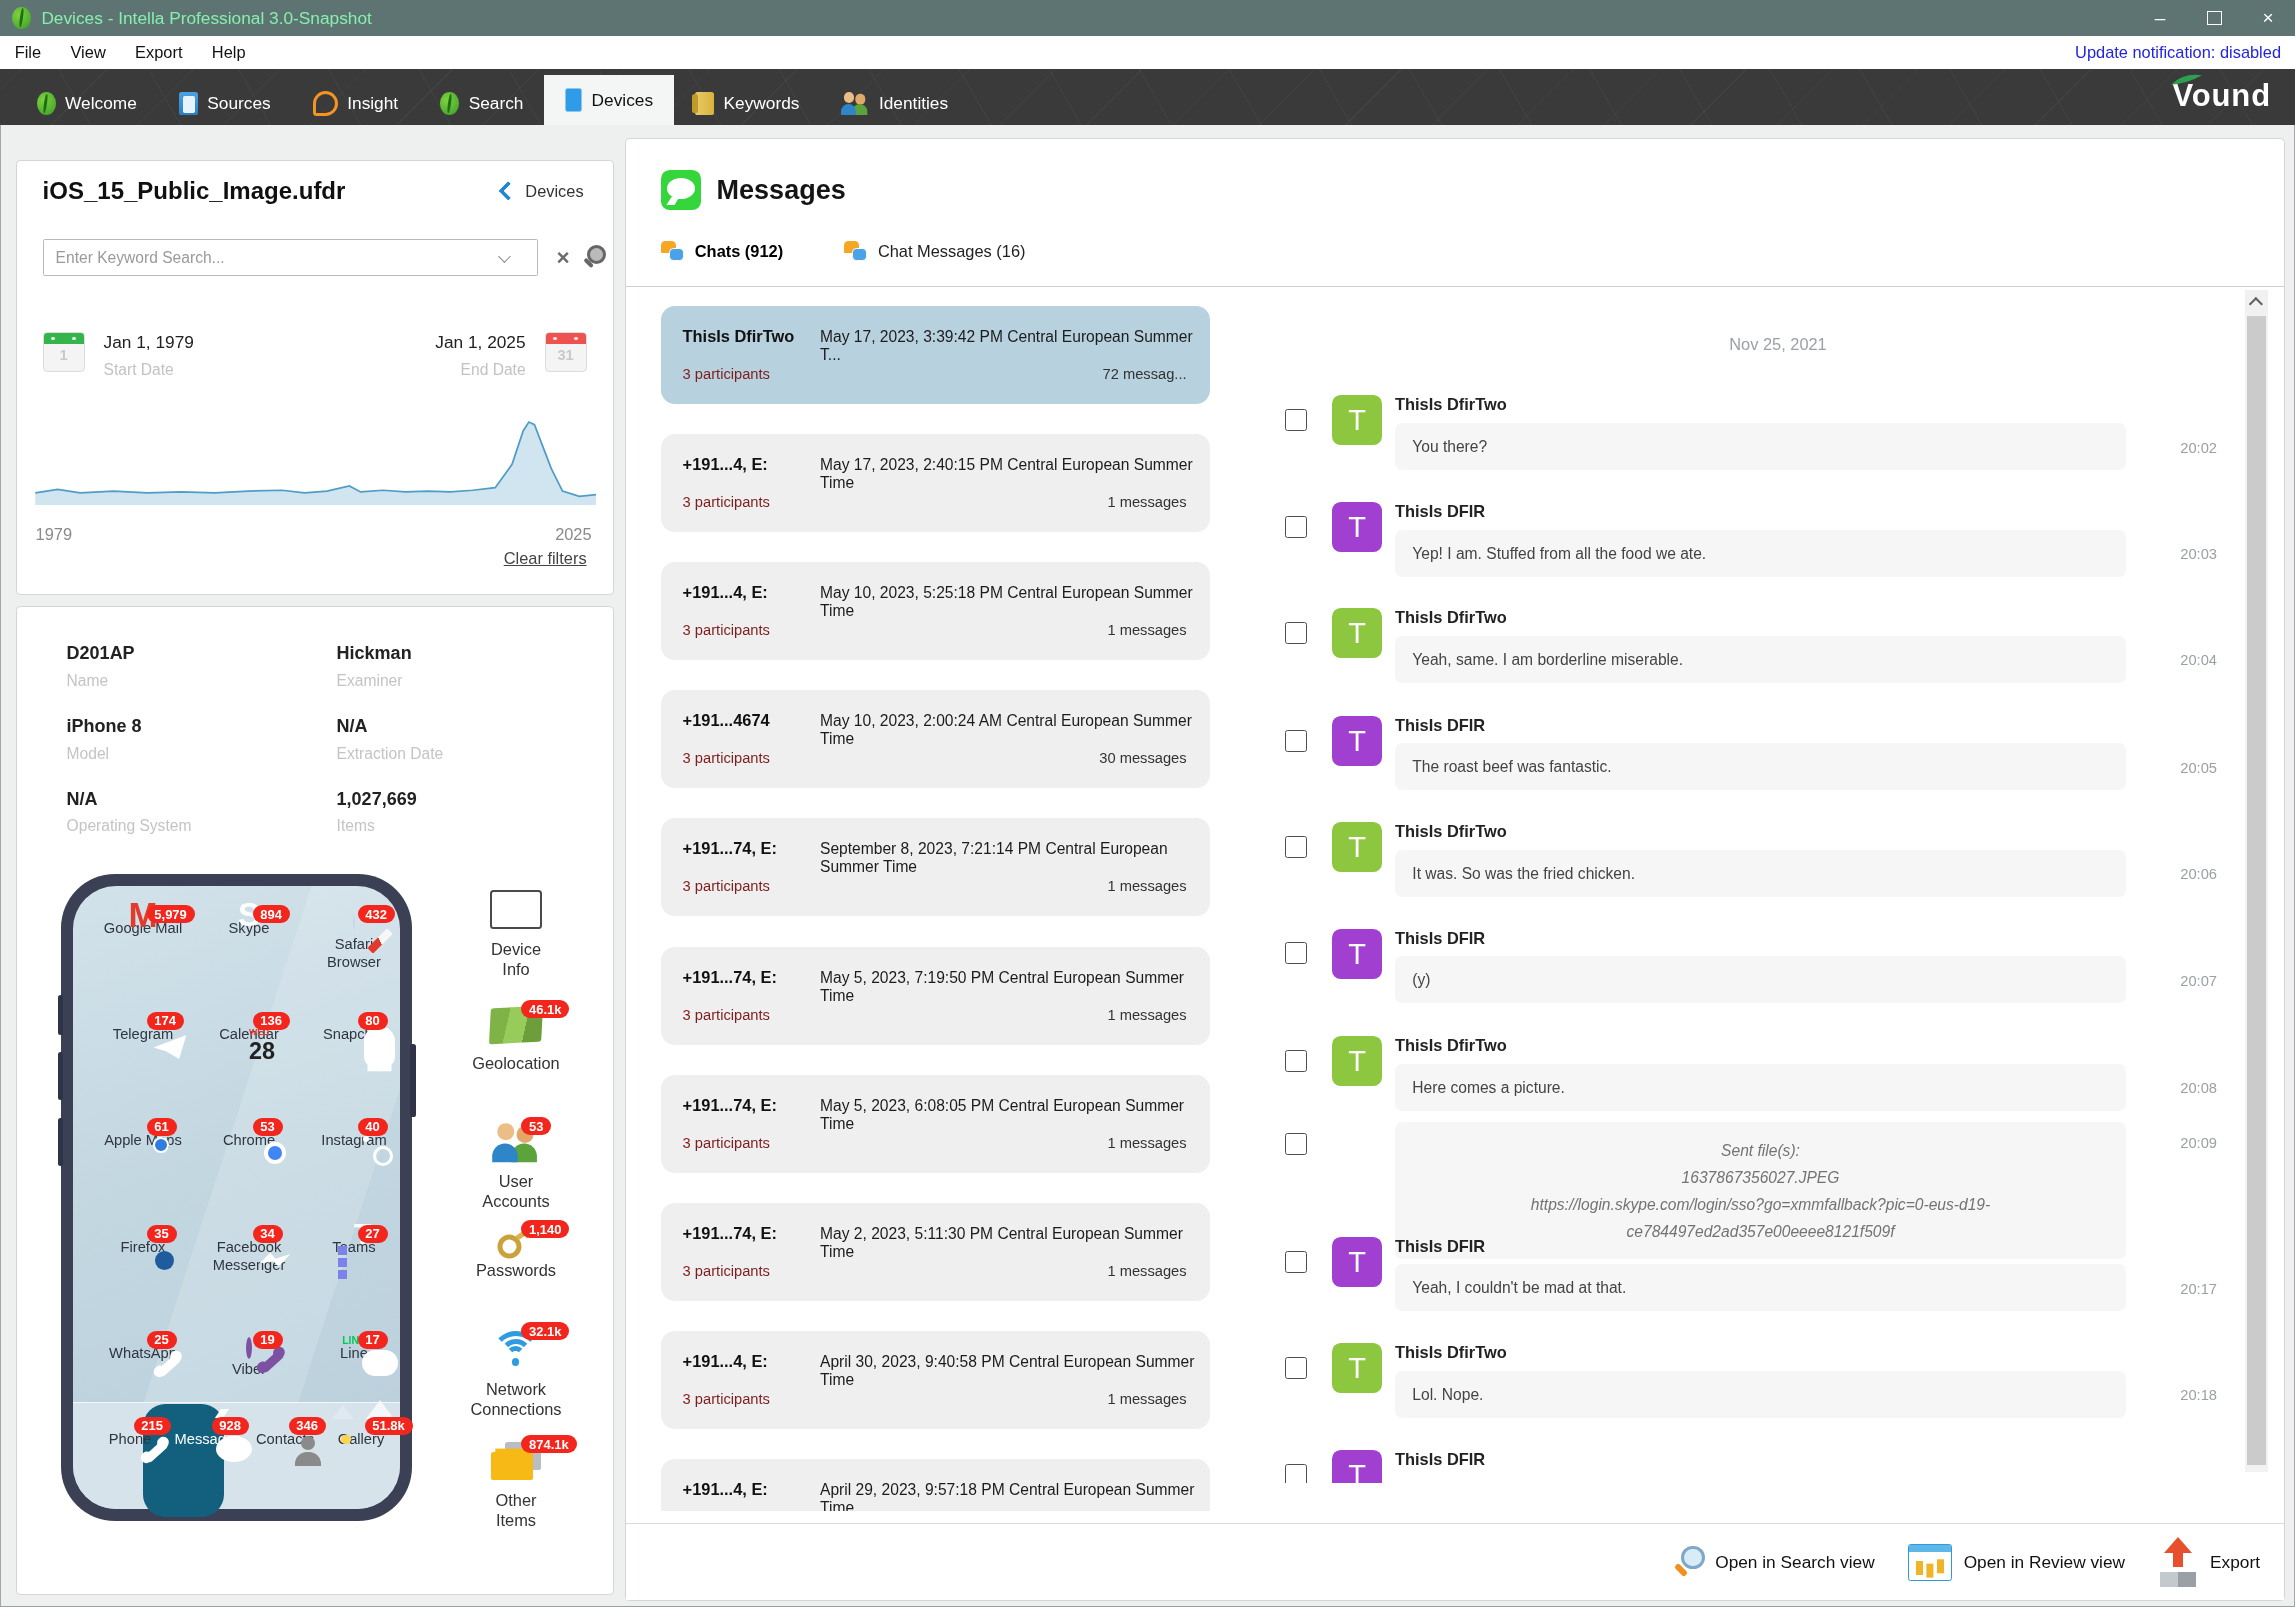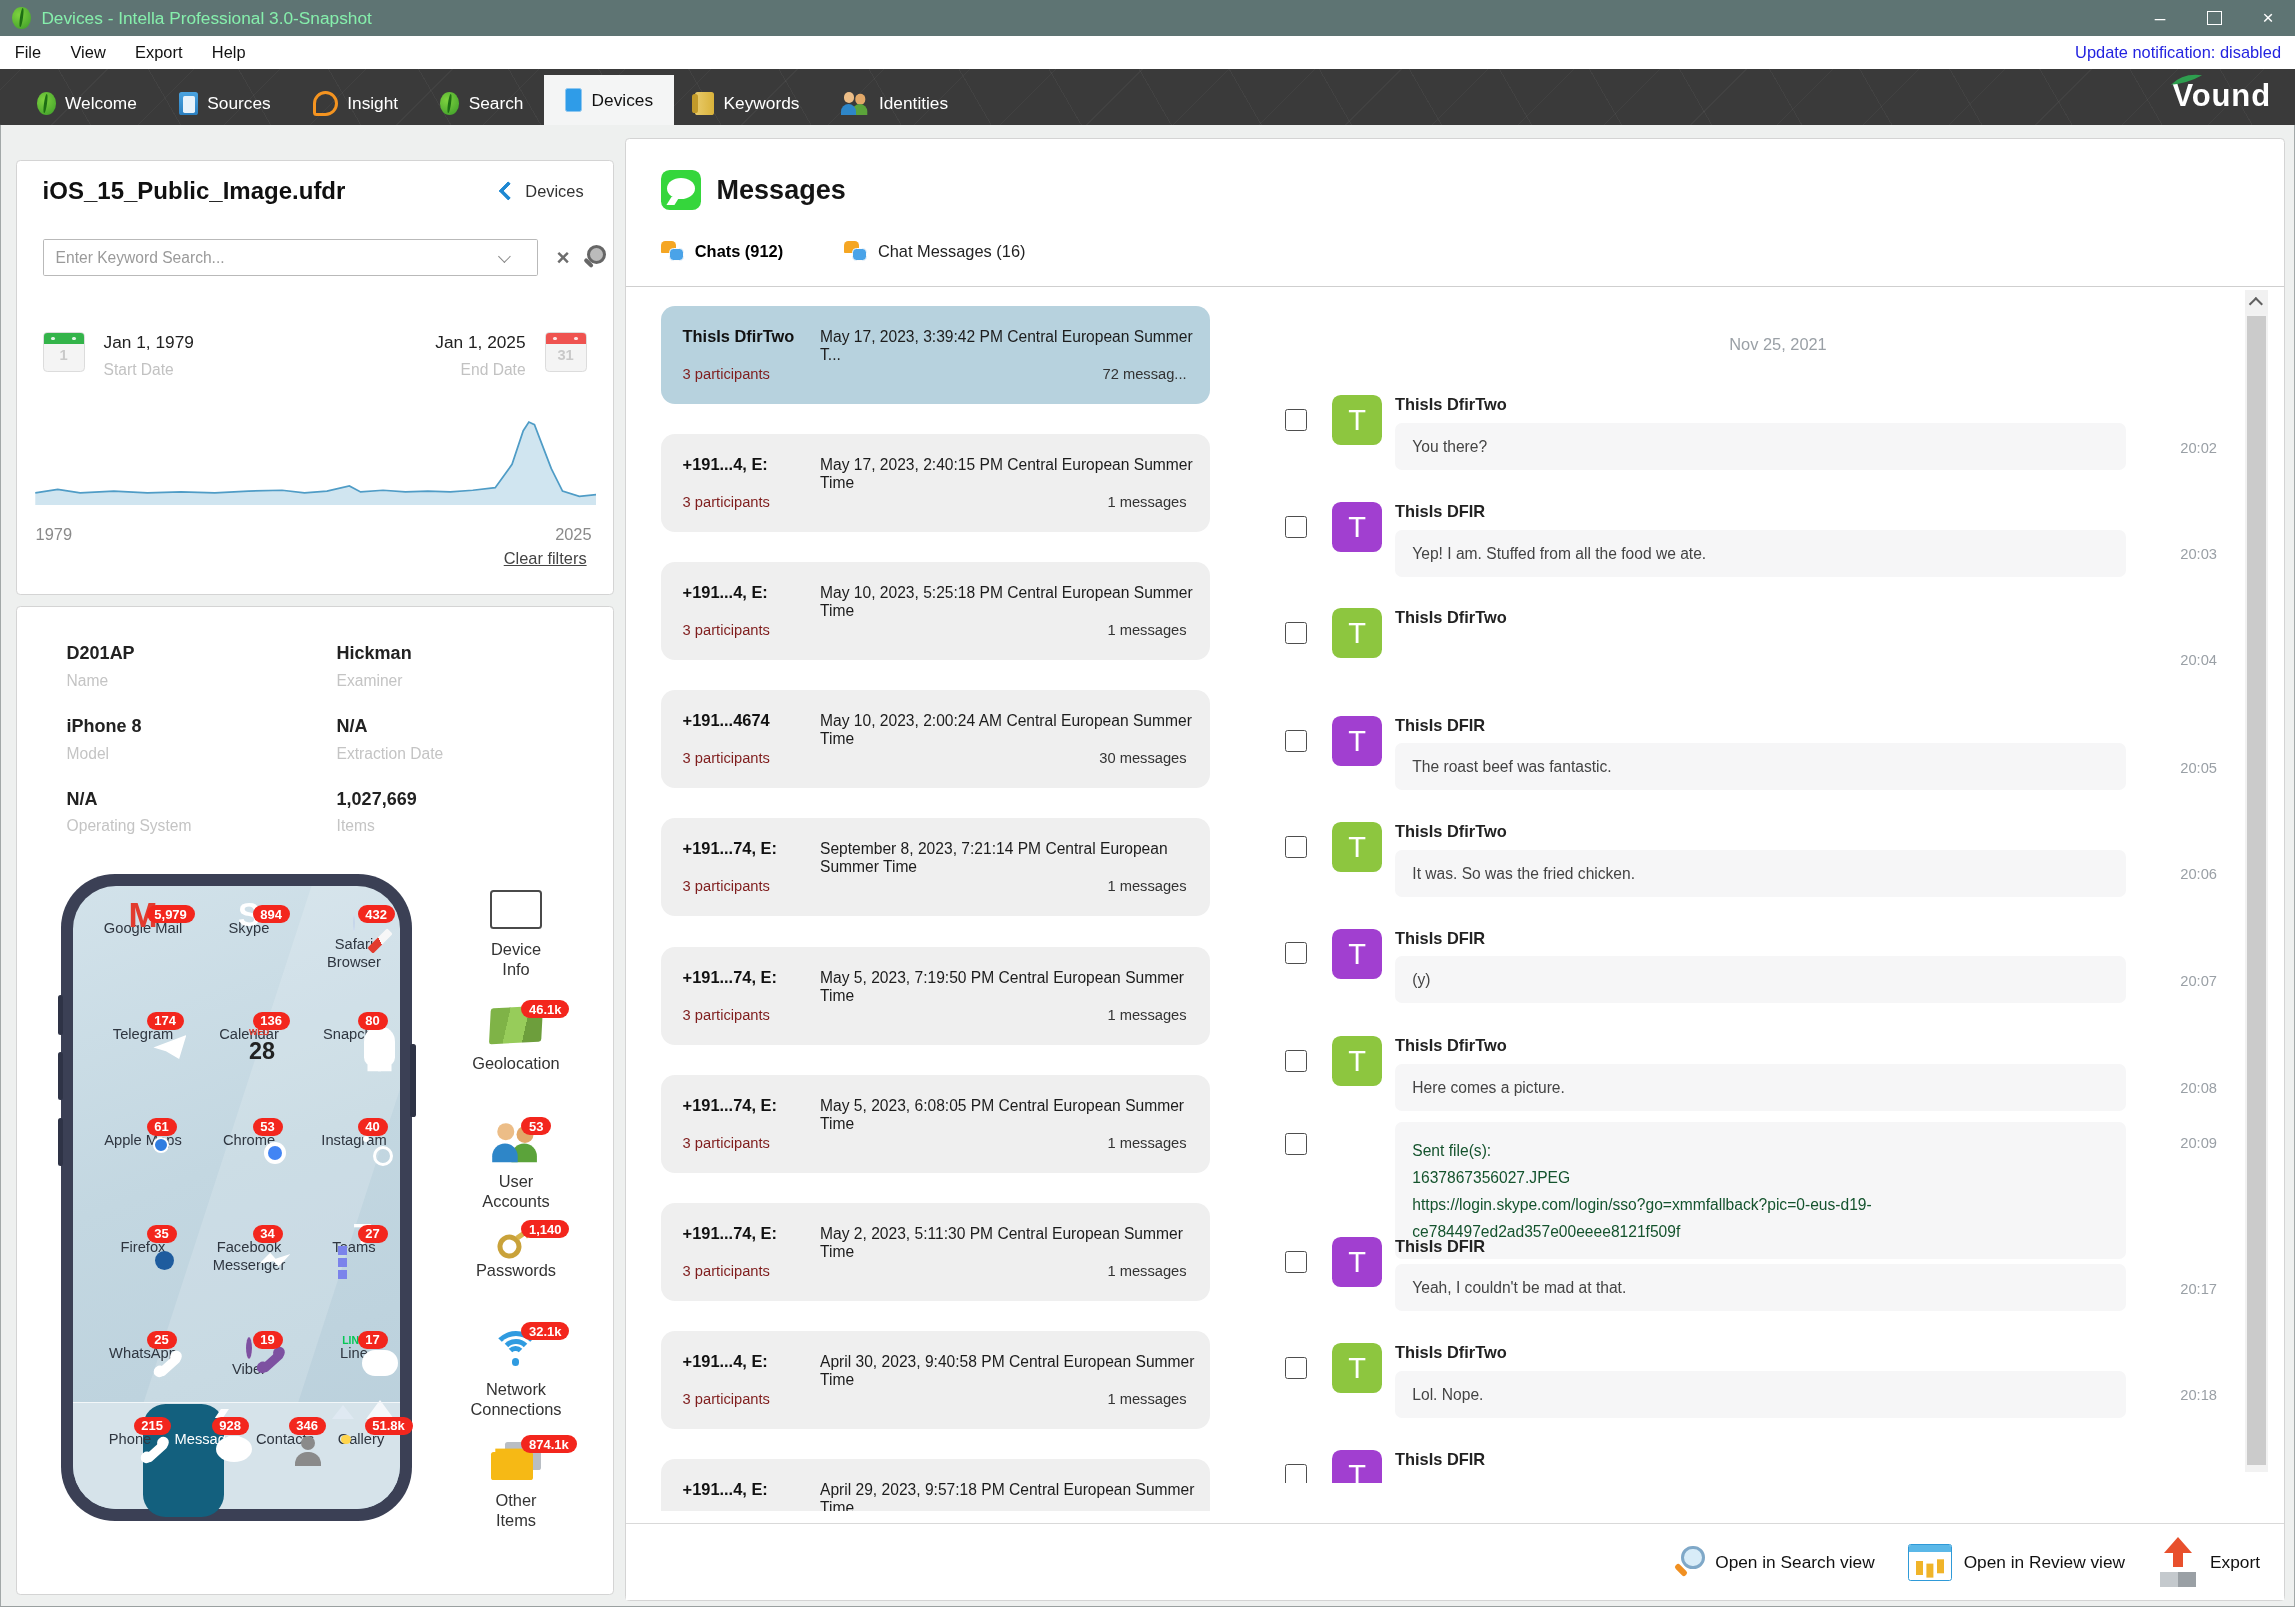--- a/index.html
+++ b/index.html
@@ -182,21 +182,21 @@
   .cc-date{position:absolute;left:159px;top:21.6px;font-size:15.6px;color:#1c1c1c;}
   .cc-part{position:absolute;left:21.6px;top:60px;font-size:14.7px;color:#7f1d1d;}
   .cc-msgs{position:absolute;right:23.4px;top:60px;font-size:14.7px;color:#333;}
   
   #thread{position:absolute;left:630px;top:156px;width:978px;height:1188px;overflow:hidden;}
   #thread-date{position:absolute;left:139px;width:766px;top:40px;text-align:center;font-size:16.4px;color:#9aa0a6;}
   .msg-check{position:absolute;left:28.6px;width:20px;height:20px;border:1.7px solid #4e4e4e;border-radius:2.6px;background:#fff;}
   .msg-av{position:absolute;left:76px;width:50px;height:50px;border-radius:8.7px;display:flex;align-items:center;justify-content:center;color:#fff;font-size:29px;}
   .msg-name{position:absolute;left:139px;font-size:16.4px;font-weight:bold;color:#222;}
   .msg-bub{position:absolute;left:139px;width:731px;background:#f6f6f7;border-radius:7px;font-size:15.6px;color:#444;padding:14.7px 17.3px;box-sizing:border-box;}
-  .msg-bub.file{color:#14532d;line-height:27px;}
+  .msg-bub.file{font-style:italic;color:#737373;line-height:27px;text-align:center;}
   .msg-time{position:absolute;left:866px;width:95px;text-align:right;font-size:14.7px;color:#9aa0a6;}
   
   #scrollbar{position:absolute;left:1619px;top:151px;width:22.5px;height:1182px;background:#f2f2f2;}
   #scrollbar .up{position:absolute;left:0;top:0;width:22.5px;height:24px;background:#f1f1f1;display:flex;justify-content:center;}
   .chev-up{width:7.8px;height:7.8px;border-left:2.6px solid #606060;border-top:2.6px solid #606060;transform:rotate(45deg);margin-top:8.7px;}
   #scrollbar .thumb{position:absolute;left:1.7px;top:26px;width:19px;height:1149px;background:#cbcbcb;}
   
   #pager{position:absolute;left:0;top:1333px;width:100%;height:50px;border-top:0.9px solid #d9d9d9;}
   #pager-inner{position:absolute;left:892px;top:14px;display:flex;gap:22.5px;font-size:16.4px;align-items:center;}
   .pg-dis{color:#b4b4b4;} .pg-sep{color:#555;}
@@ -531,20 +531,21 @@
         <div class="msg-bub" style="top: 128px;">You there?</div>
         <div class="msg-time" style="top: 145px;">20:02</div>
         <div class="msg-check" style="top: 221px;"></div>
         <div class="msg-av" style="top: 207px; background: rgb(161, 63, 208);">T</div>
         <div class="msg-name" style="top: 207px;">ThisIs DFIR</div>
         <div class="msg-bub" style="top: 235px;">Yep! I am. Stuffed from all the food we ate.</div>
         <div class="msg-time" style="top: 251px;">20:03</div>
         <div class="msg-check" style="top: 327px;"></div>
         <div class="msg-av" style="top: 313px; background: rgb(141, 198, 63);">T</div>
         <div class="msg-name" style="top: 313px;">ThisIs DfirTwo</div>
+        <div class="msg-bub" style="top: 341px;">Yeah, same. I am borderline miserable.</div>
         <div class="msg-time" style="top: 357px;">20:04</div>
         <div class="msg-check" style="top: 435px;"></div>
         <div class="msg-av" style="top: 421px; background: rgb(161, 63, 208);">T</div>
         <div class="msg-name" style="top: 421px;">ThisIs DFIR</div>
         <div class="msg-bub" style="top: 448px;">The roast beef was fantastic.</div>
         <div class="msg-time" style="top: 465px;">20:05</div>
         <div class="msg-check" style="top: 541px;"></div>
         <div class="msg-av" style="top: 527px; background: rgb(141, 198, 63);">T</div>
         <div class="msg-name" style="top: 527px;">ThisIs DfirTwo</div>
         <div class="msg-bub" style="top: 555px;">It was. So was the fried chicken.</div>

